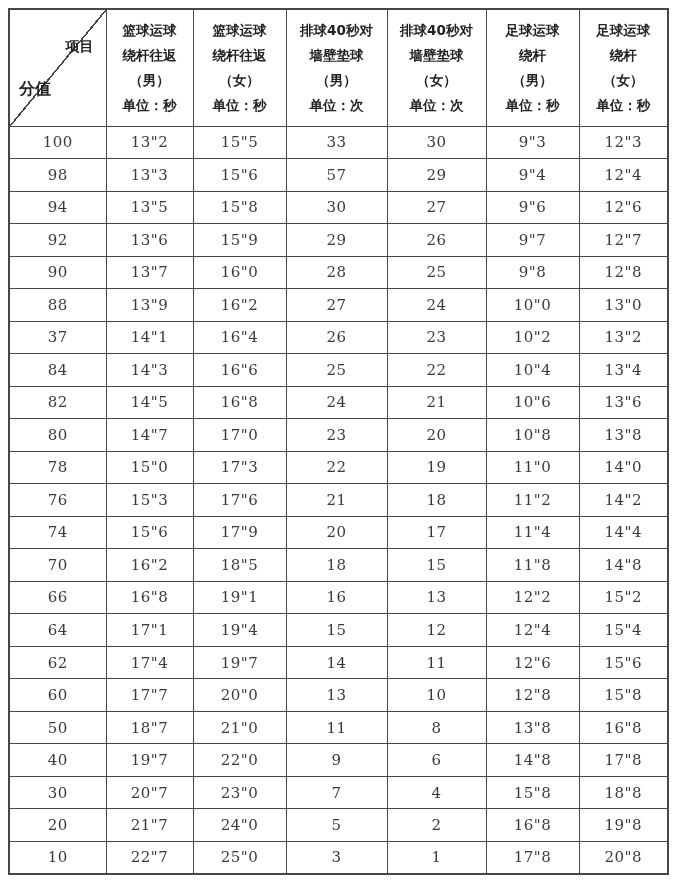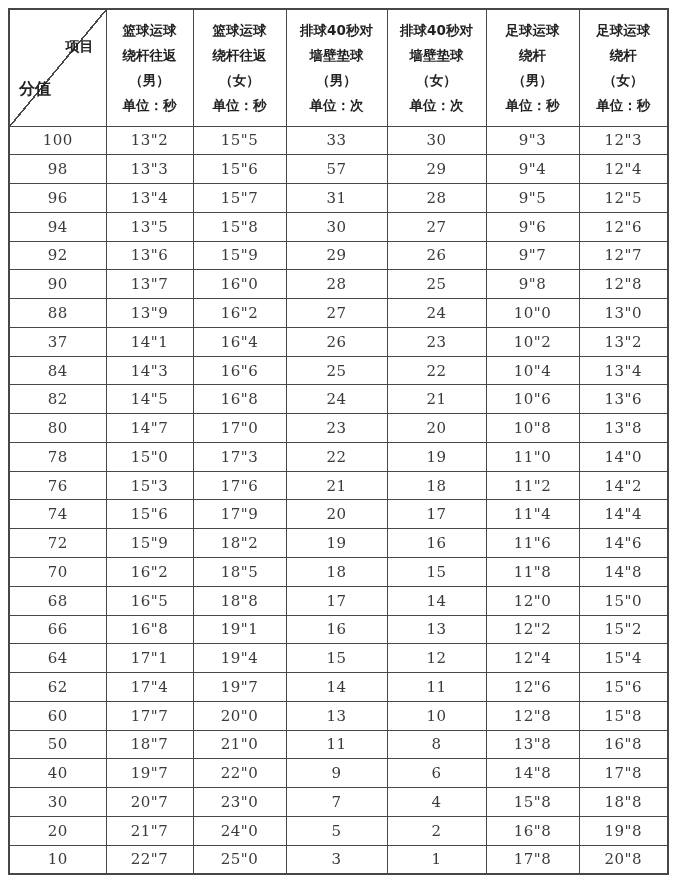--- a/index.html
+++ b/index.html
@@ -139,29 +139,20 @@
         <tr>
           <td class="score-cell">98</td>
           <td class="value-cell">13"3</td>
           <td class="value-cell">15"6</td>
           <td class="value-cell">57</td>
           <td class="value-cell">29</td>
           <td class="value-cell">9"4</td>
           <td class="value-cell">12"4</td>
         </tr>
         <tr>
-          <td class="score-cell">96</td>
-          <td class="value-cell">13"4</td>
-          <td class="value-cell">15"7</td>
-          <td class="value-cell">31</td>
-          <td class="value-cell">28</td>
-          <td class="value-cell">9"5</td>
-          <td class="value-cell">12"5</td>
-        </tr>
-        <tr>
           <td class="score-cell">94</td>
           <td class="value-cell">13"5</td>
           <td class="value-cell">15"8</td>
           <td class="value-cell">30</td>
           <td class="value-cell">27</td>
           <td class="value-cell">9"6</td>
           <td class="value-cell">12"6</td>
         </tr>
         <tr>
           <td class="score-cell">92</td>
@@ -247,47 +238,29 @@
         <tr>
           <td class="score-cell">74</td>
           <td class="value-cell">15"6</td>
           <td class="value-cell">17"9</td>
           <td class="value-cell">20</td>
           <td class="value-cell">17</td>
           <td class="value-cell">11"4</td>
           <td class="value-cell">14"4</td>
         </tr>
         <tr>
-          <td class="score-cell">72</td>
-          <td class="value-cell">15"9</td>
-          <td class="value-cell">18"2</td>
-          <td class="value-cell">19</td>
-          <td class="value-cell">16</td>
-          <td class="value-cell">11"6</td>
-          <td class="value-cell">14"6</td>
-        </tr>
-        <tr>
           <td class="score-cell">70</td>
           <td class="value-cell">16"2</td>
           <td class="value-cell">18"5</td>
           <td class="value-cell">18</td>
           <td class="value-cell">15</td>
           <td class="value-cell">11"8</td>
           <td class="value-cell">14"8</td>
         </tr>
         <tr>
-          <td class="score-cell">68</td>
-          <td class="value-cell">16"5</td>
-          <td class="value-cell">18"8</td>
-          <td class="value-cell">17</td>
-          <td class="value-cell">14</td>
-          <td class="value-cell">12"0</td>
-          <td class="value-cell">15"0</td>
-        </tr>
-        <tr>
           <td class="score-cell">66</td>
           <td class="value-cell">16"8</td>
           <td class="value-cell">19"1</td>
           <td class="value-cell">16</td>
           <td class="value-cell">13</td>
           <td class="value-cell">12"2</td>
           <td class="value-cell">15"2</td>
         </tr>
         <tr>
           <td class="score-cell">64</td>

